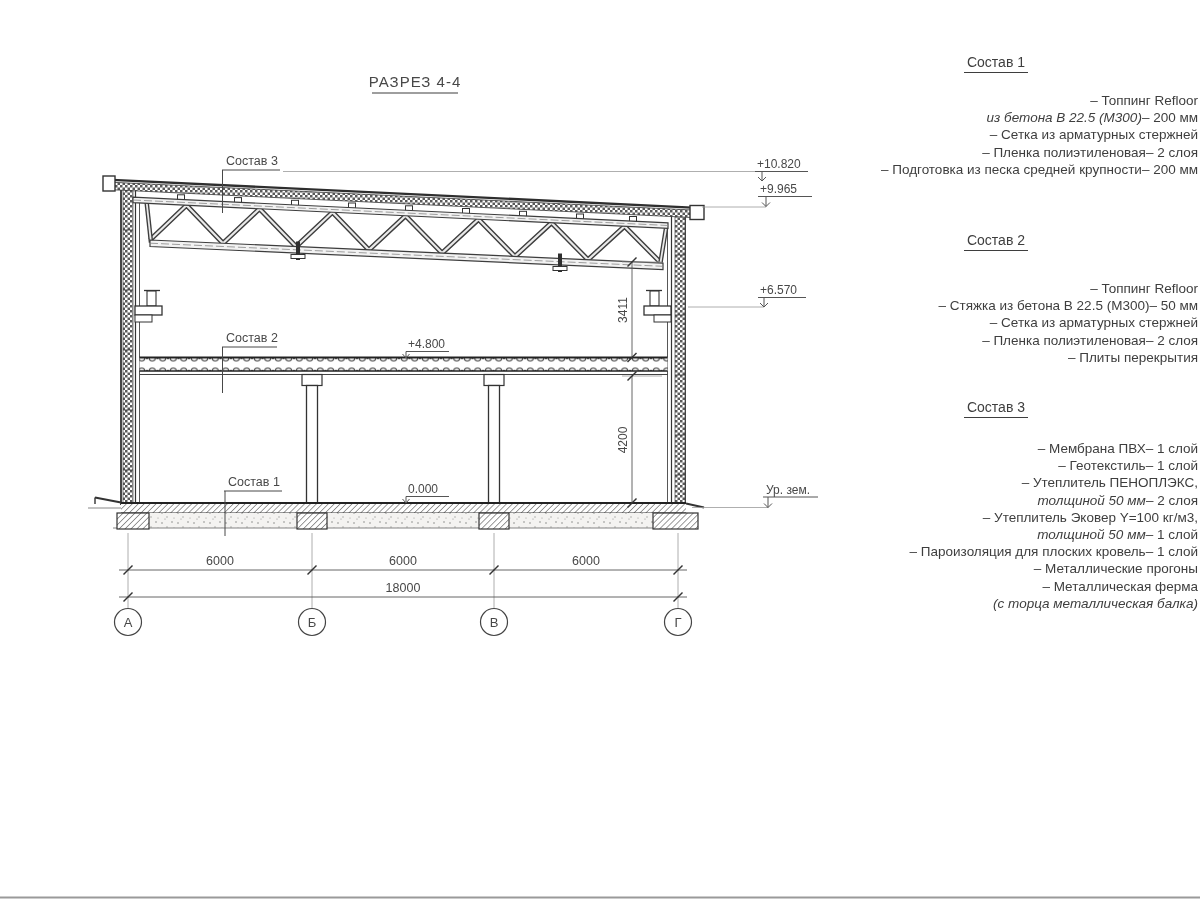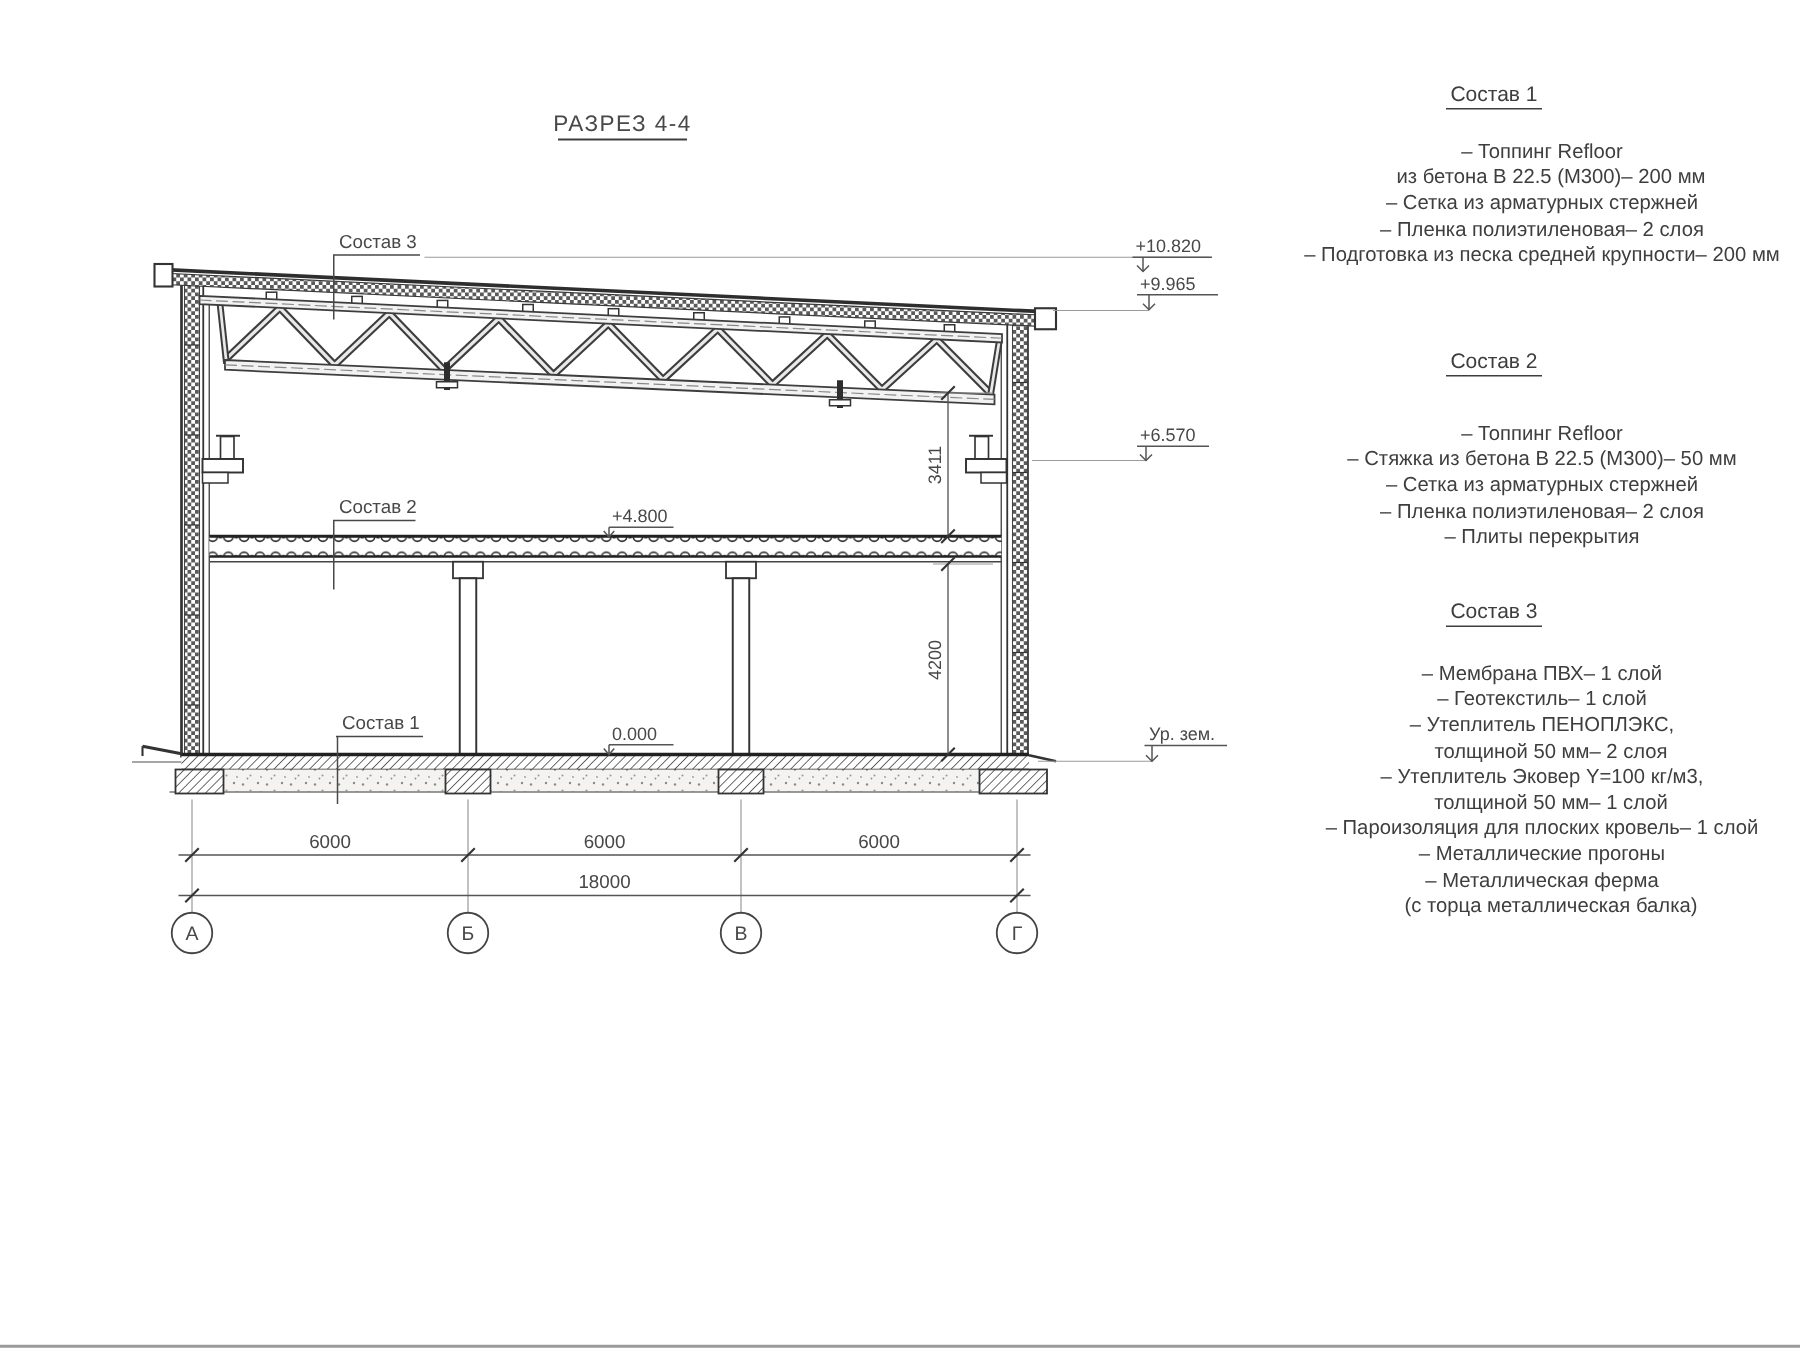--- a/index.html
+++ b/index.html
@@ -15,24 +15,24 @@
   .notes{
     position:absolute;left:830px;top:0;width:368px;height:700px;
     color:#3e3e3e;font-size:13.5px;line-height:17.2px;
   }
   .comp{position:absolute;left:0;width:100%;}
   .comp-title{text-align:center;height:17px;}
   .comp-title span{
     display:inline-block;border-bottom:1.2px solid #3e3e3e;padding:0 3px 1px;
     transform:translateX(-18px);font-size:14px;
   }
-  .rows .row{display:flex;justify-content:center;margin-left:28px;}
+  .rows .row{display:flex;justify-content:flex-end;margin-left:28px;}
   .row .l{white-space:nowrap;}
   .row .r{white-space:nowrap;}
-  .row.indent .l{padding-left:12px;}
+  .row.indent .l{padding-left:12px;font-style:italic;}
 </style>
 </head>
 <body>
 
 <div class="sheet">
 
 <svg width="1200" height="900" viewBox="0 0 1200 900">
   <defs>
     <pattern id="chk" width="5" height="5" patternUnits="userSpaceOnUse">
       <rect width="5" height="5" fill="#ffffff"></rect>

